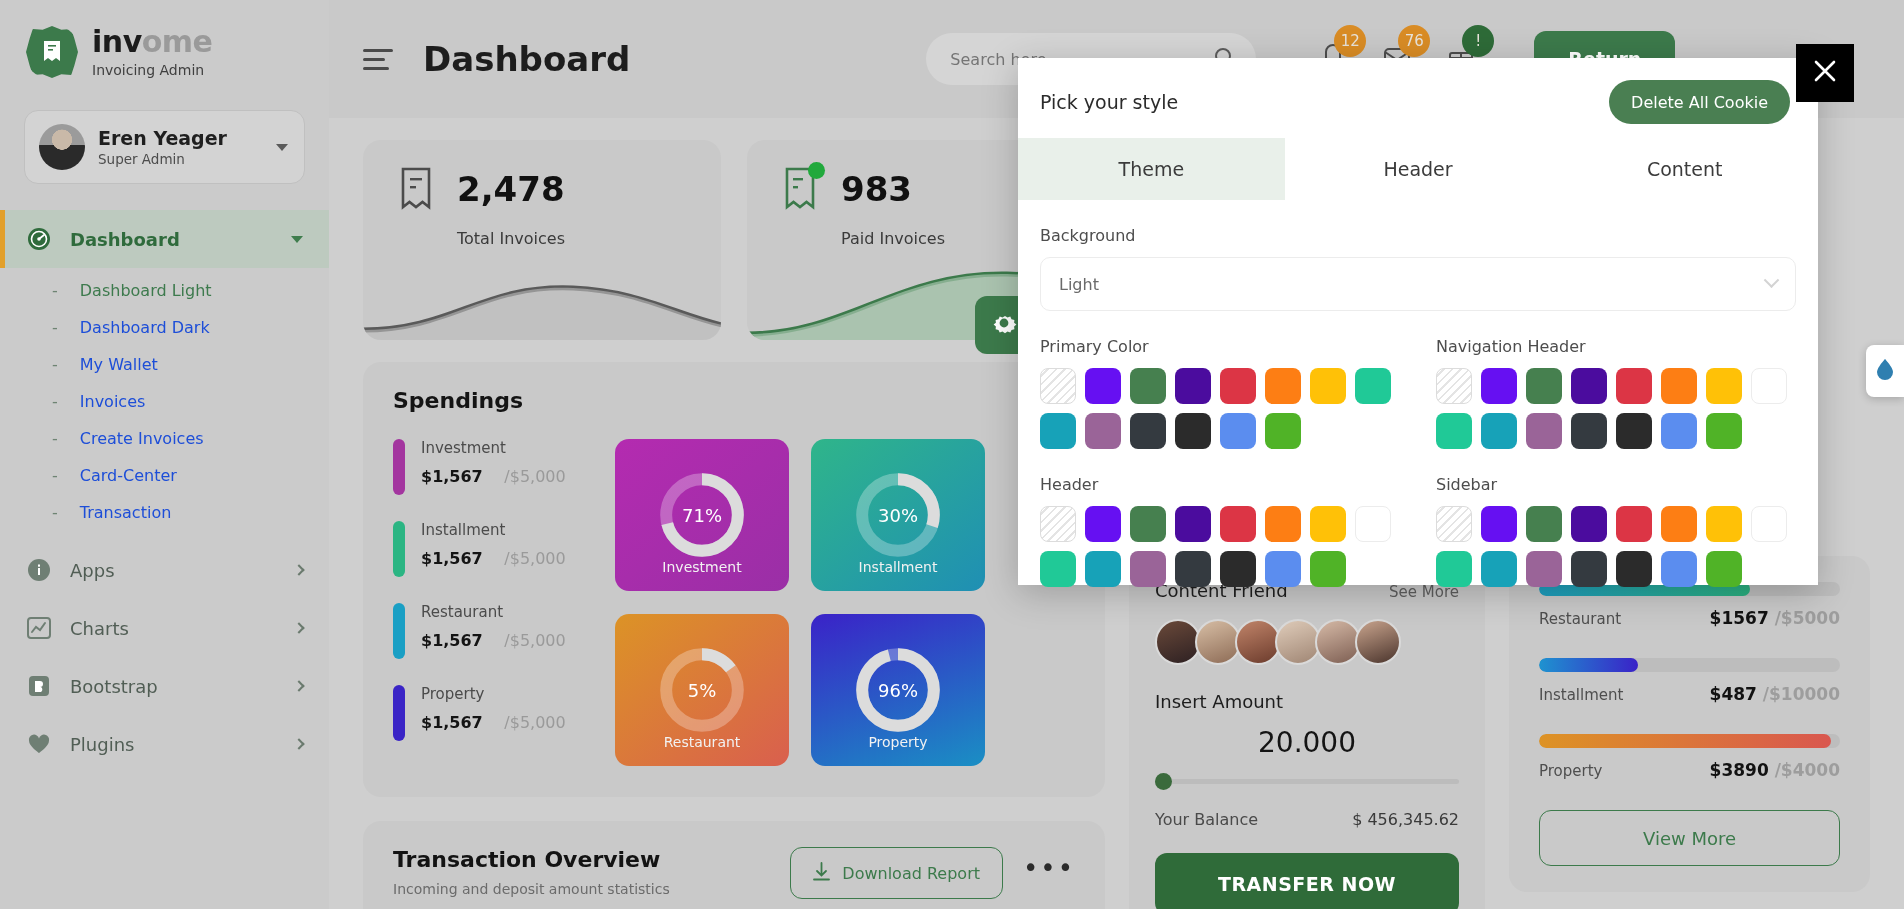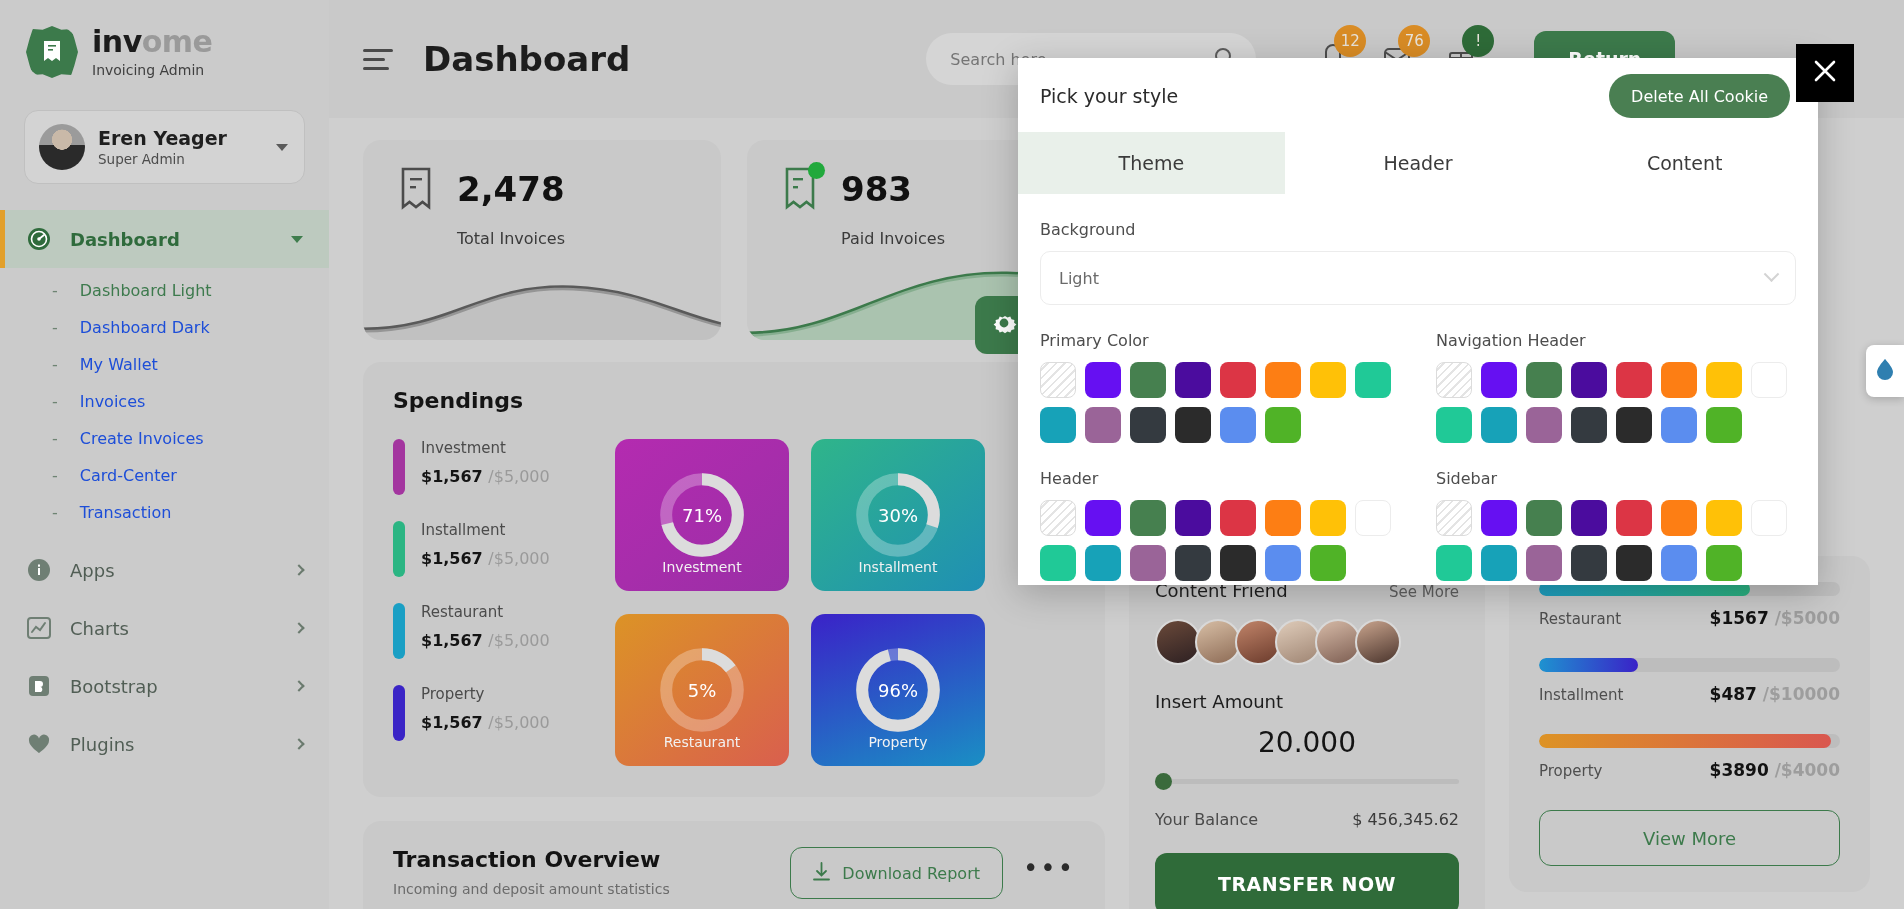--- a/index.html
+++ b/index.html
@@ -116,21 +116,21 @@
   .dot-green { position: absolute; right: -4px; top: -4px; width: 17px; height: 17px; border-radius: 50%; background: #21a93c; }
 
   .panel-title { font-size: 22px; font-weight: 700; color: #141414; }
   .spend-card { margin-top: 22px; padding: 26px 30px 30px 30px; min-height: 388px; }
   .spend-body { display: flex; gap: 10px; margin-top: 26px; }
   .spend-list { width: 212px; flex: none; }
   .spend-item { display: flex; gap: 16px; margin-bottom: 26px; }
   .spend-bar { width: 12px; height: 56px; border-radius: 7px; flex: none; }
   .spend-name { font-size: 15px; color: #4b4b4b; }
   .spend-val { font-size: 16px; font-weight: 700; color: #141414; margin-top: 10px; }
-  .spend-val span { color: #9a9a9a; font-weight: 400; }
+  .spend-val span { color: #9a9a9a; font-weight: 400; margin-left: 16px; }
   .donut-grid { display: grid; grid-template-columns: 174px 174px; gap: 22px; }
   .donut-card { height: 152px; border-radius: 14px; position: relative; display: flex; flex-direction: column; align-items: center; justify-content: center; }
   .donut { width: 86px; height: 86px; position: relative; }
   .donut-val { position: absolute; inset: 0; display: flex; align-items: center; justify-content: center; font-size: 18px; color: #fff; }
   .donut-lbl { font-size: 14px; color: #f2f2f2; position: absolute; bottom: 16px; }
 
   .tx-card { margin-top: 24px; padding: 26px 30px; }
   .tx-head { display: flex; align-items: flex-start; }
   .tx-title { font-size: 22px; font-weight: 700; color: #131313; }
   .tx-sub { font-size: 14px; color: #6b6b6b; margin-top: 9px; }
@@ -183,21 +183,21 @@
     position: absolute; right: 0; top: 345px; width: 38px; height: 52px;
     background: #fff; border-radius: 8px 0 0 8px; display: flex; align-items: center; justify-content: center;
     box-shadow: 0 2px 8px rgba(0,0,0,.2); z-index: 40; cursor: pointer;
   }
 
   
   .modal {
     position: absolute; left: 1018px; top: 58px; width: 800px; height: 527px;
     background: #fff; z-index: 60; box-shadow: 0 8px 34px rgba(0,0,0,.22);
   }
-  .modal-head { display: flex; align-items: center; padding: 16px 28px 14px 22px; }
+  .modal-head { display: flex; align-items: center; padding: 22px 28px 14px 22px; }
   .modal-title { font-size: 19px; color: #2b2b2b; }
   .btn-cookie {
     margin-left: auto; background: #4a7f52; color: #fff; border: none; height: 44px; padding: 0 22px;
     border-radius: 22px; font-size: 16px; font-family: "DejaVu Sans", "Liberation Sans", sans-serif; cursor: pointer;
   }
   .modal-close {
     position: absolute; right: -36px; top: -14px; width: 58px; height: 58px; background: #000;
     display: flex; align-items: center; justify-content: center; cursor: pointer;
   }
   .modal-close svg { width: 26px; height: 26px; }

